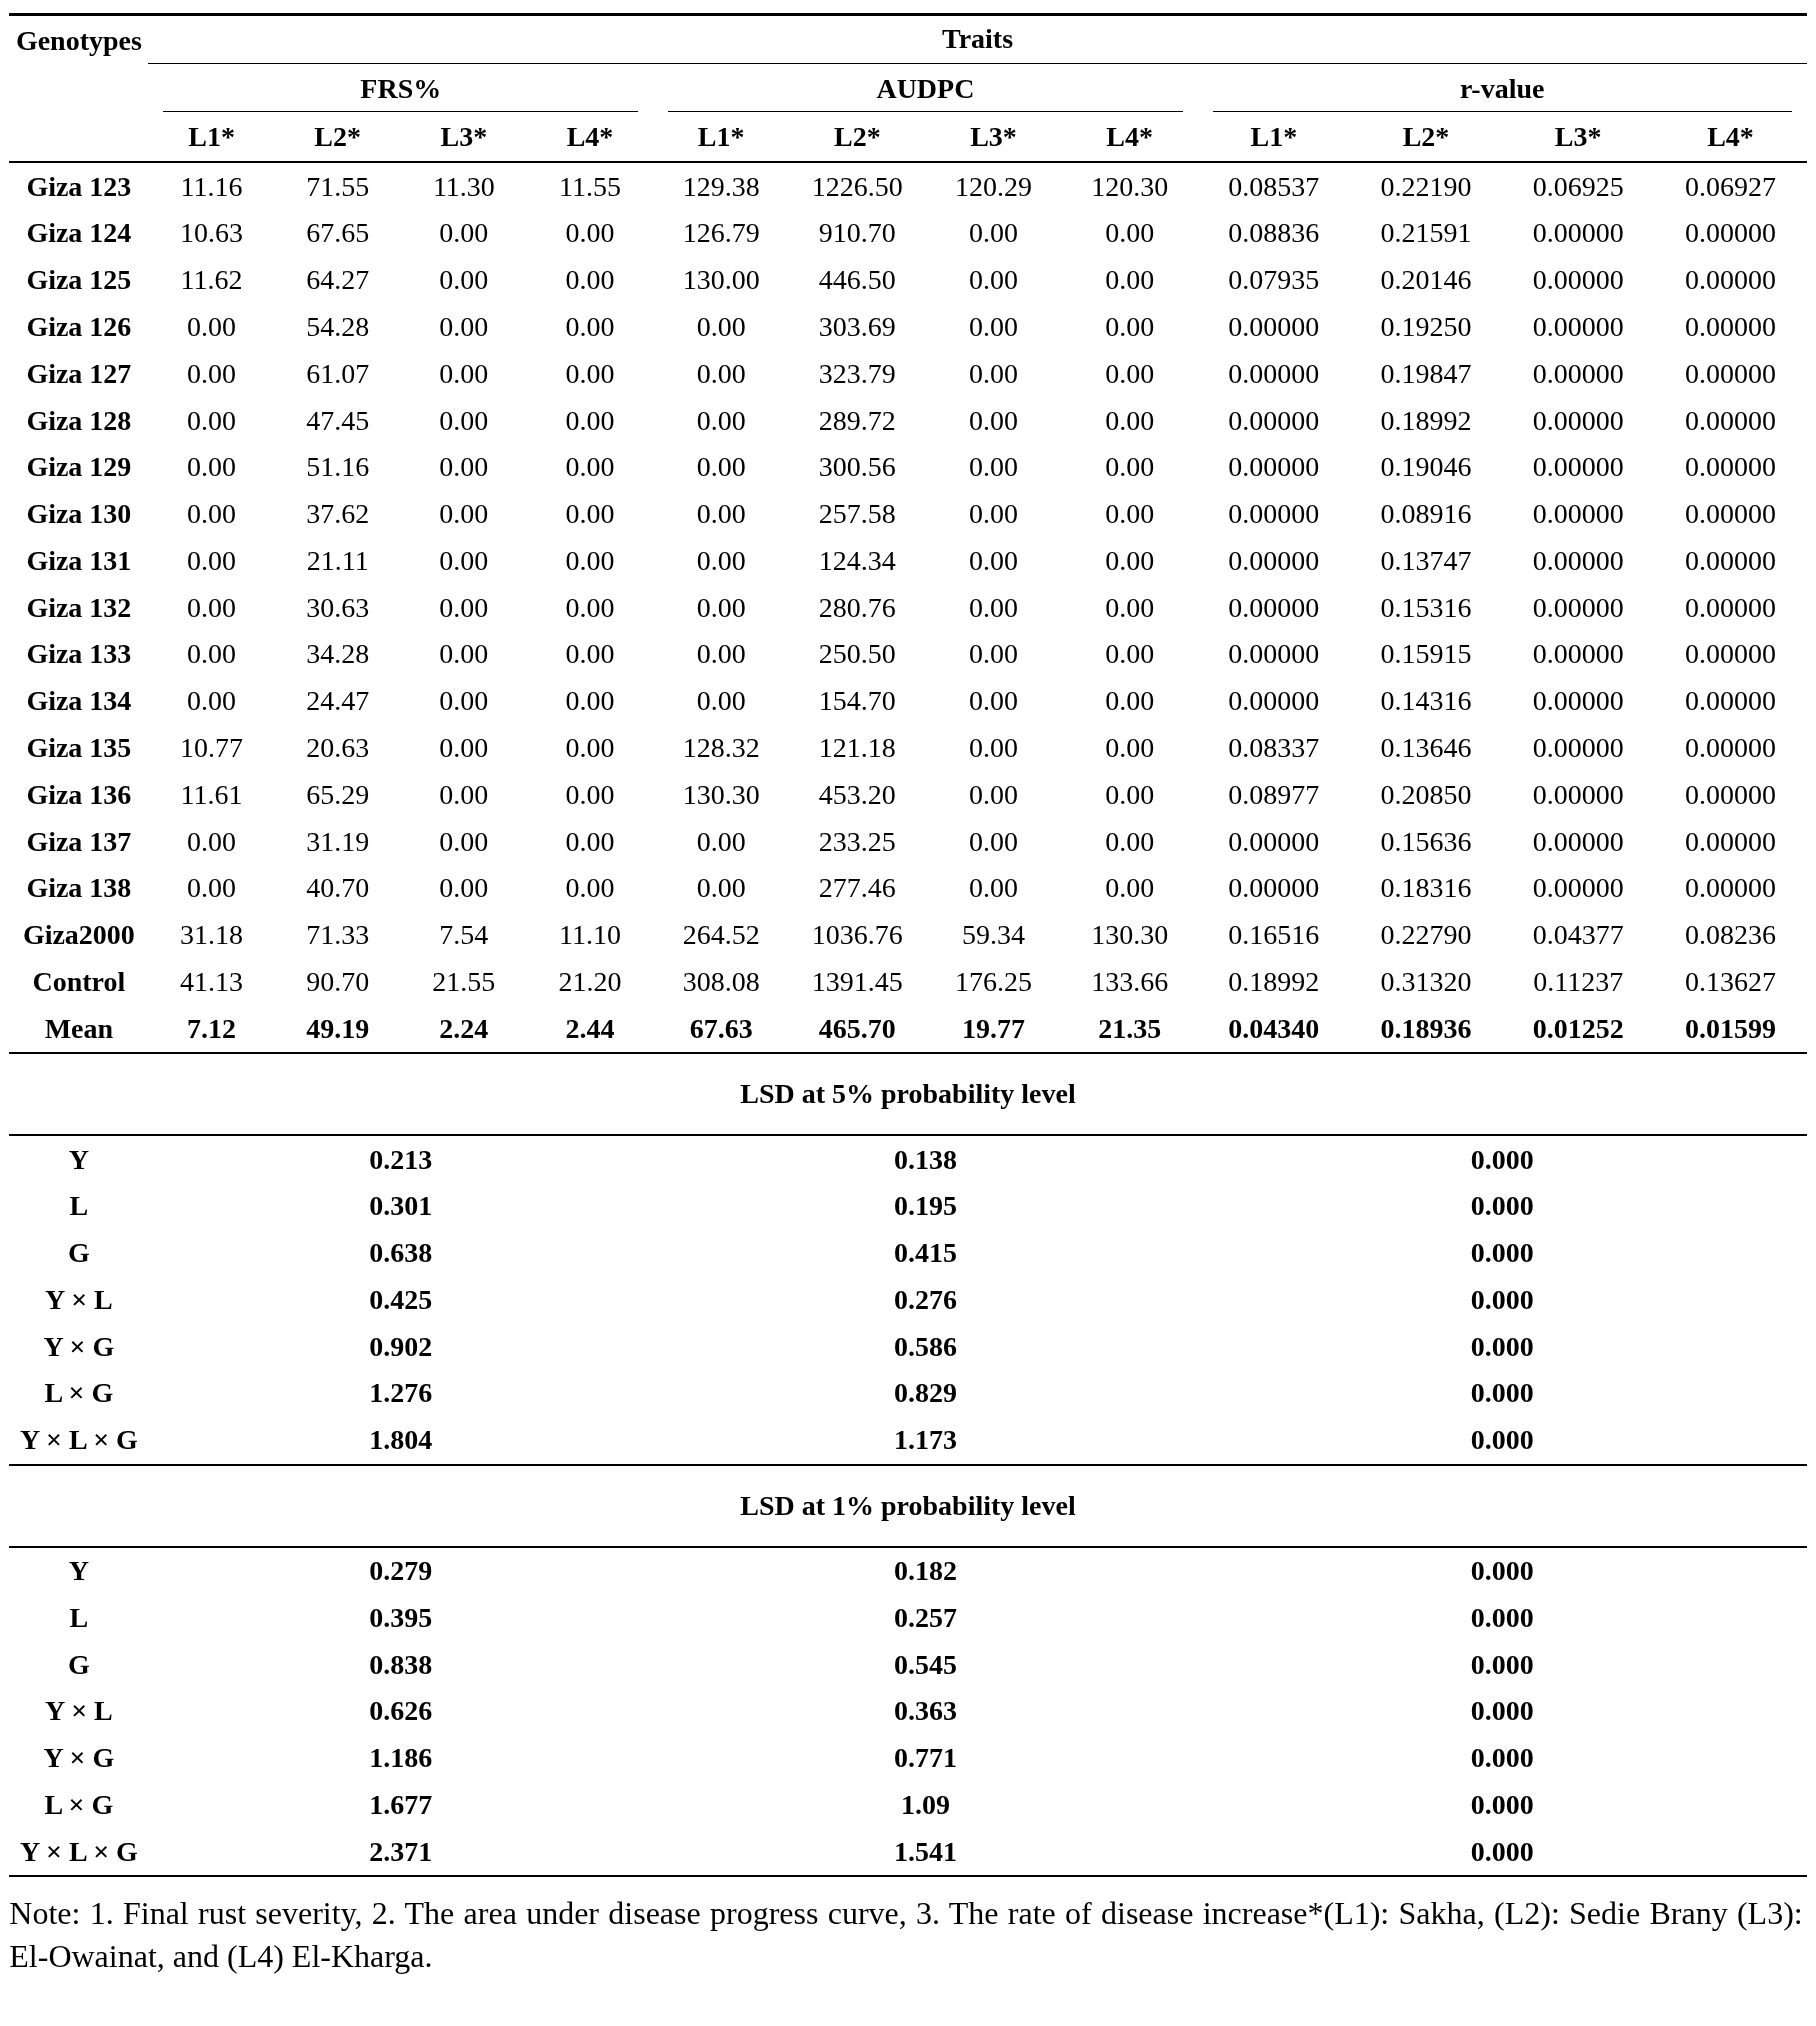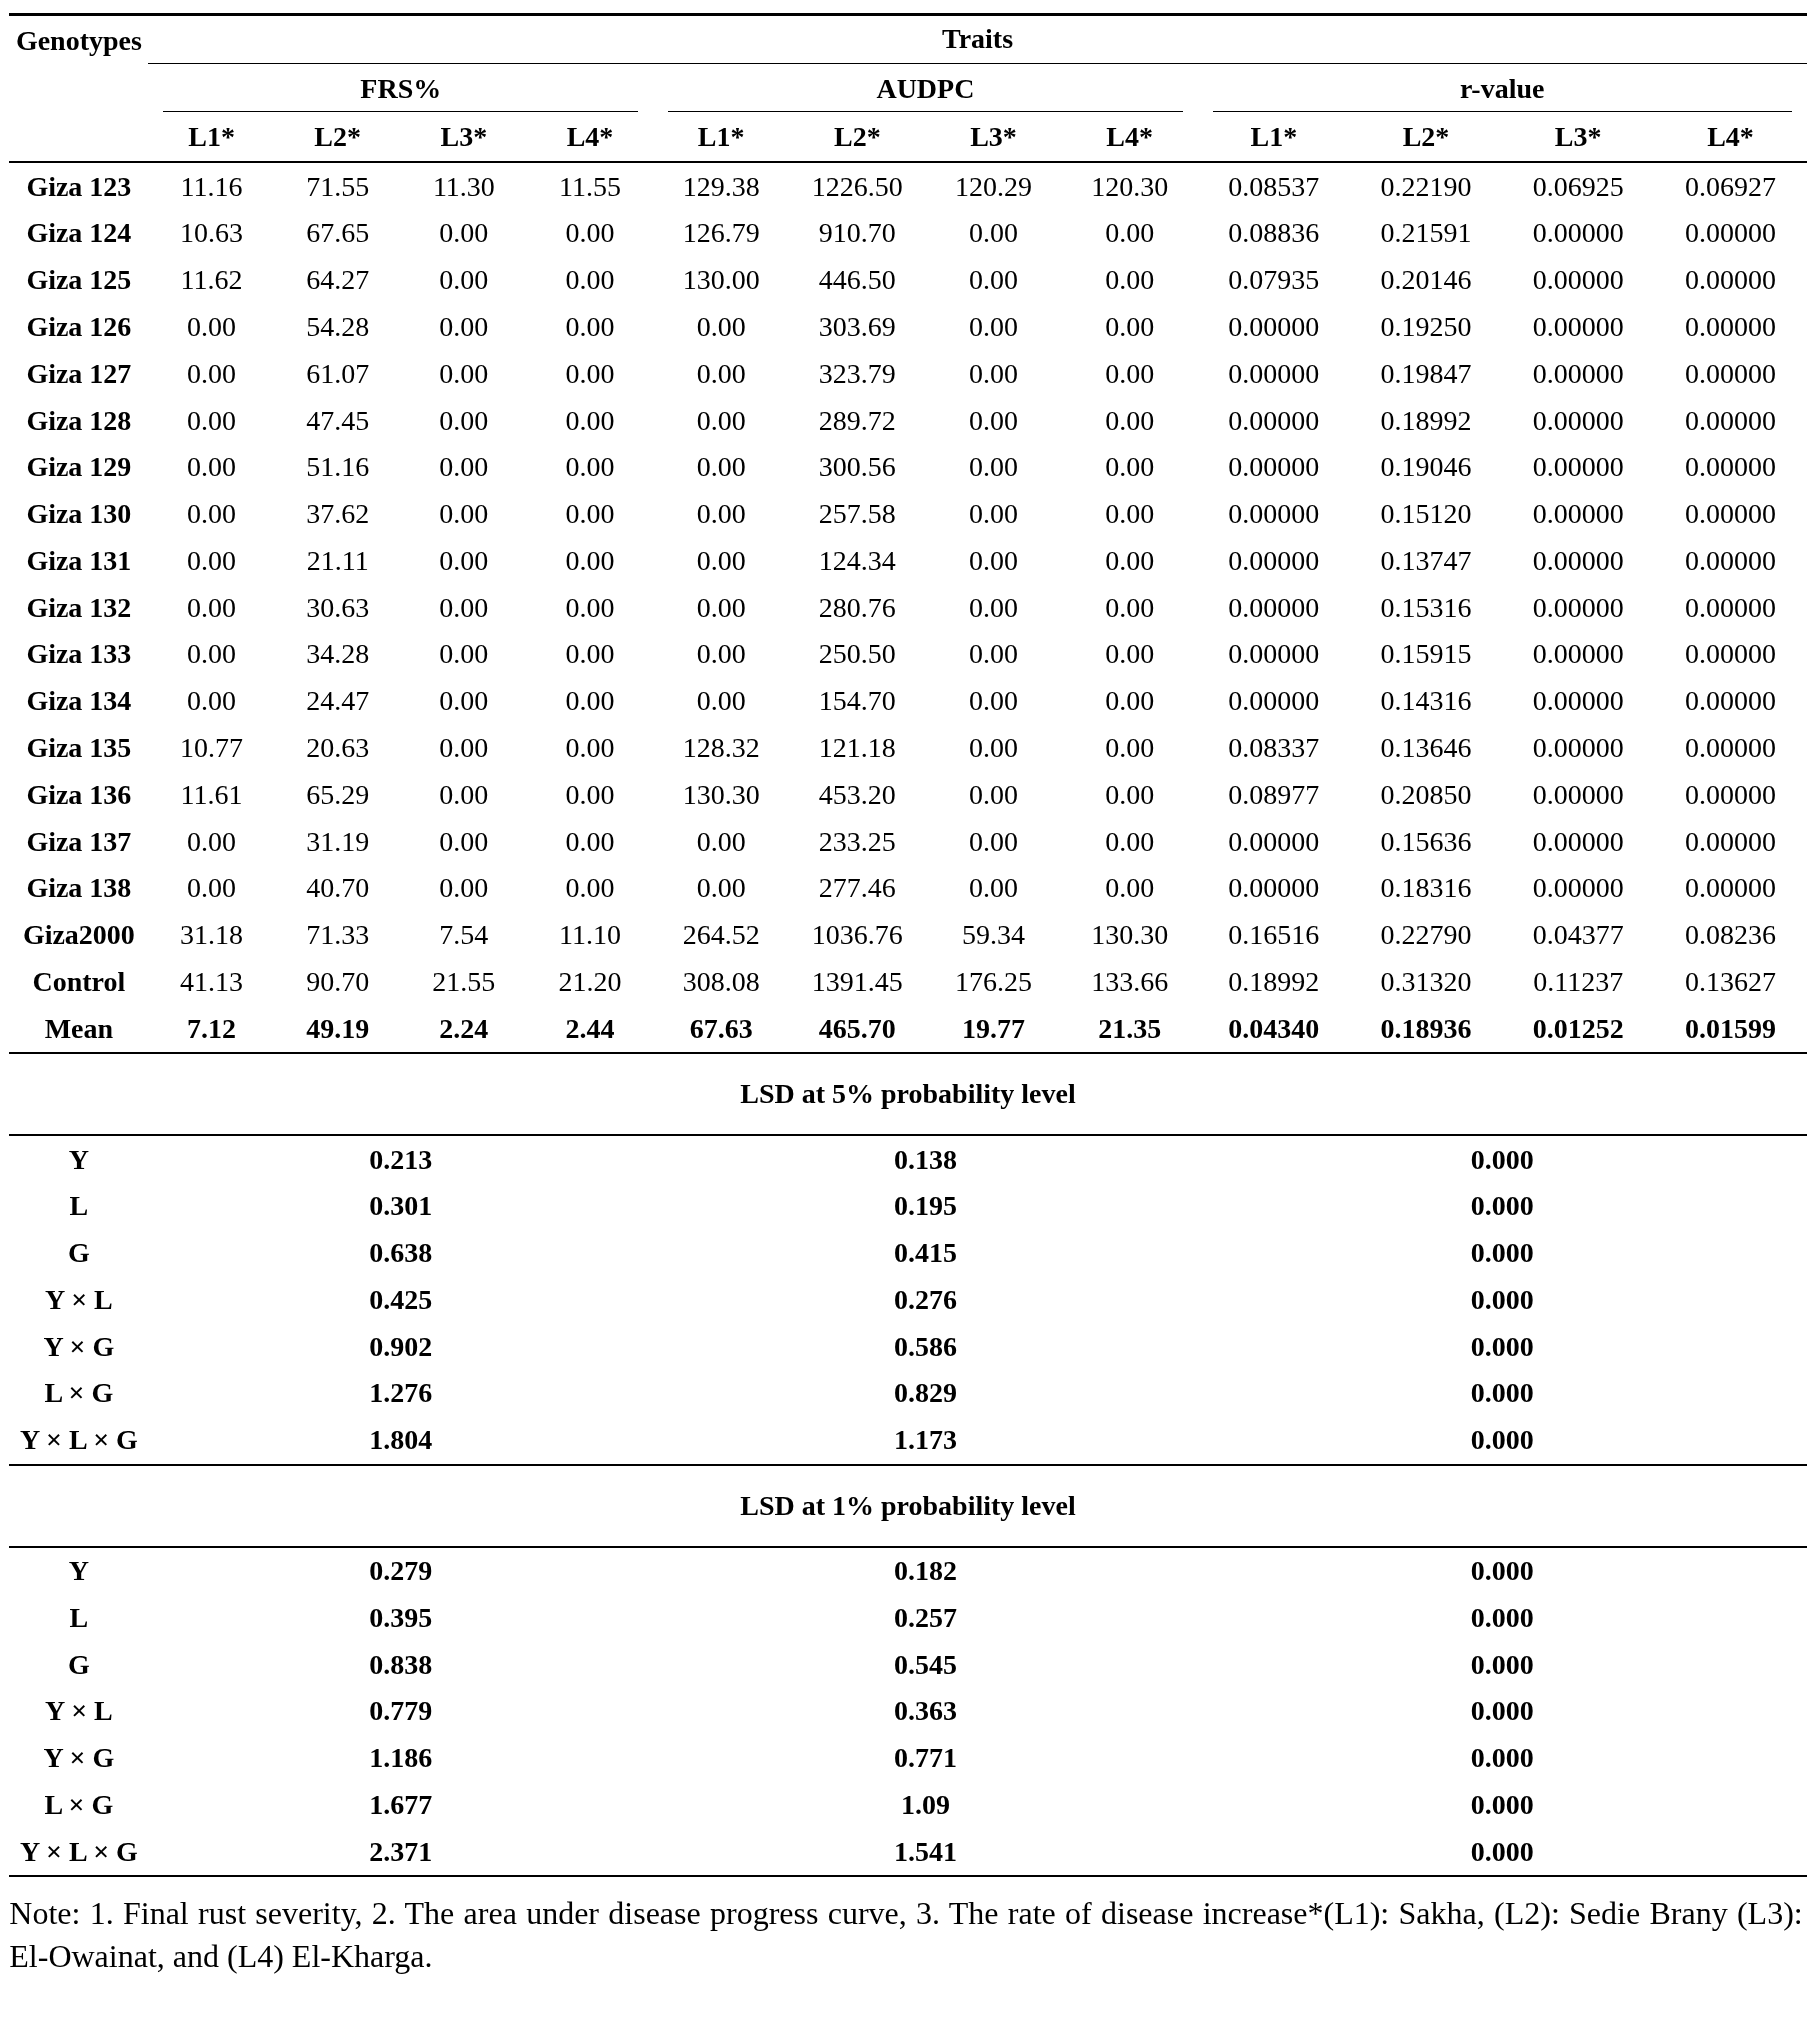--- a/index.html
+++ b/index.html
@@ -210,21 +210,21 @@
           <th class="genotype-cell">Giza 130</th>
           <td>0.00</td>
           <td>37.62</td>
           <td>0.00</td>
           <td>0.00</td>
           <td>0.00</td>
           <td>257.58</td>
           <td>0.00</td>
           <td>0.00</td>
           <td>0.00000</td>
-          <td>0.15120</td>
+          <td>0.08916</td>
           <td>0.00000</td>
           <td>0.00000</td>
         </tr>
         <tr>
           <th class="genotype-cell">Giza 131</th>
           <td>0.00</td>
           <td>21.11</td>
           <td>0.00</td>
           <td>0.00</td>
           <td>0.00</td>
@@ -457,21 +457,21 @@
           <td class="lsd-val" colspan="4">0.000</td>
         </tr>
         <tr>
           <th class="lsd-label">G</th>
           <td class="lsd-val" colspan="4">0.838</td>
           <td class="lsd-val" colspan="4">0.545</td>
           <td class="lsd-val" colspan="4">0.000</td>
         </tr>
         <tr>
           <th class="lsd-label">Y × L</th>
-          <td class="lsd-val" colspan="4">0.779</td>
+          <td class="lsd-val" colspan="4">0.626</td>
           <td class="lsd-val" colspan="4">0.363</td>
           <td class="lsd-val" colspan="4">0.000</td>
         </tr>
         <tr>
           <th class="lsd-label">Y × G</th>
           <td class="lsd-val" colspan="4">1.186</td>
           <td class="lsd-val" colspan="4">0.771</td>
           <td class="lsd-val" colspan="4">0.000</td>
         </tr>
         <tr>

